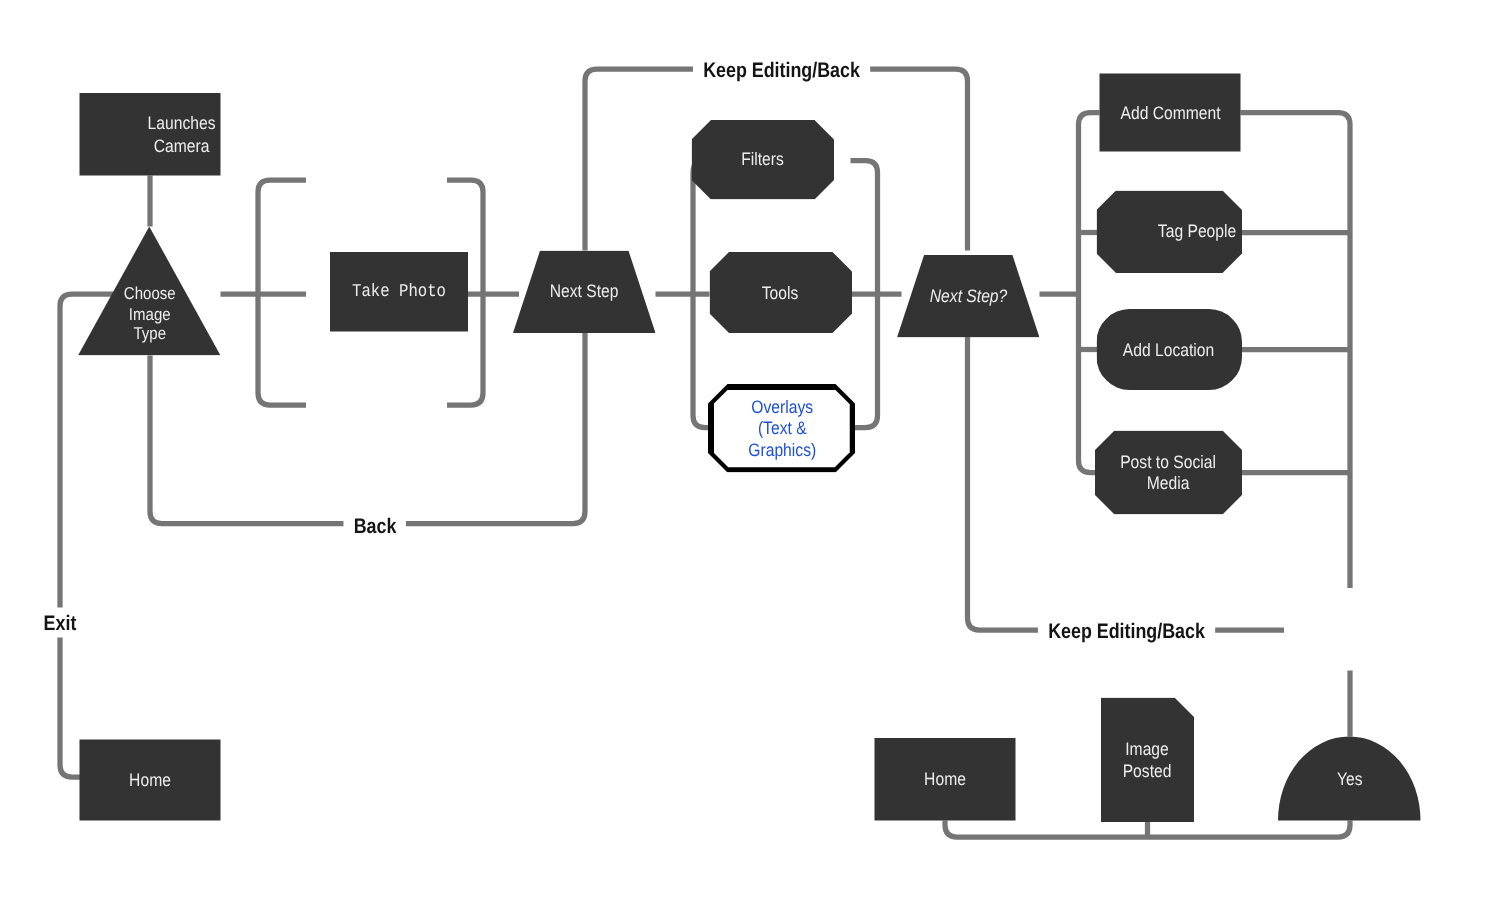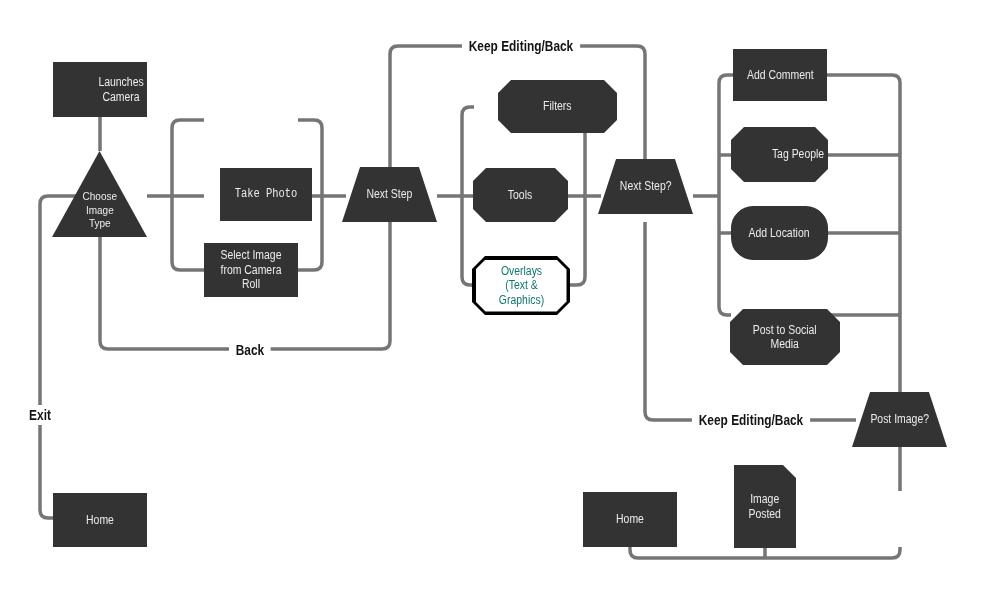--- a/index.html
+++ b/index.html
@@ -25,21 +25,21 @@
     clip-path: polygon(50% 0, 100% 100%, 0 100%);
     align-items:flex-end; padding-bottom:7px; font-size:11.5px; line-height:1.15;
   }
   .trapezoid { clip-path: polygon(19% 0, 81% 0, 100% 100%, 0 100%); justify-content: center; }
   .dome { border-radius: 50% 50% 0 0 / 100% 100% 0 0; }
   .doc { clip-path: polygon(0 0, calc(100% - 13px) 0, 100% 13px, 100% 100%, 0 100%); }
 
   .outline-oct { background:#000000; }
   .outline-oct .inner {
     position:absolute; left:3.5px; top:3.5px; right:3.5px; bottom:3.5px;
-    background:#ffffff; color:#0f766e;
+    background:#ffffff; color:#1d4ed8;
     display:flex; align-items:center; justify-content:center; text-align:center;
     clip-path: polygon(10px 0, calc(100% - 10px) 0, 100% 10px, 100% calc(100% - 10px),
                        calc(100% - 10px) 100%, 10px 100%, 0 calc(100% - 10px), 0 10px);
   }
 
   .edge-label {
     position:absolute; transform:translate(-50%,-50%) scaleX(0.85);
     background:#ffffff; color:#141414; font-weight:bold; font-size:14px;
     padding:2px 8px; white-space:nowrap;
   }
@@ -85,69 +85,65 @@
     <span class="lbl">Choose
 Image
 Type</span>
   </div>
 
 
   <div class="node fill" style="left:220px; top:168px; width:92px; height:53px;font-family:Liberation Mono, monospace;">
     <span class="lbl">Take Photo</span>
   </div>
 
-  <div class="node fill" style="left:204px; top:243px; width:94px; height:54px;">
-    <span class="lbl">Select Image
-from Camera Roll</span>
-  </div>
 
   <div class="node fill trapezoid" style="left:342px; top:167px; width:95px; height:55px;">
     <span class="lbl">Next Step</span>
   </div>
 
-  <div class="node fill octagon" style="left:498px; top:80px; width:119px; height:53px;">
+  <div class="node fill octagon" style="left:461px; top:80px; width:95px; height:53px;">
     <span class="lbl">Filters</span>
   </div>
 
   <div class="node fill octagon" style="left:473px; top:168px; width:95px; height:54px;">
     <span class="lbl">Tools</span>
   </div>
 
   <div class="node outline-oct octagon" style="left:472px; top:256px; width:98px; height:59px;">
     <div class="inner">
       <span class="lbl">Overlays
 (Text &amp; Graphics)</span>
     </div>
   </div>
 
-  <div class="node fill trapezoid" style="left:598px; top:159px; width:95px; height:55px;">
+  <div class="node fill trapezoid" style="left:598px; top:170px; width:95px; height:55px;font-style:italic;">
     <span class="lbl">Next Step?</span>
   </div>
 
   <div class="node fill" style="left:733px; top:49px; width:94px; height:52px;">
     <span class="lbl">Add Comment</span>
   </div>
 
   <div class="node fill octagon" style="left:731px; top:127px; width:97px; height:55px;justify-content:flex-end;">
     <span class="lbl">Tag People</span>
   </div>
 
   <div class="node fill octagon" style="left:731px; top:206px; width:97px; height:54px;border-radius:22px;">
     <span class="lbl">Add Location</span>
   </div>
 
-  <div class="node fill octagon" style="left:730px; top:287px; width:110px; height:56px;margin-top:22px;">
+  <div class="node fill octagon" style="left:730px; top:287px; width:98px; height:56px;">
     <span class="lbl">Post to Social
 Media</span>
   </div>
 
-  <div class="node fill trapezoid" style="left:852px; top:392px; width:95px; height:55px;">
-    <span class="lbl">Post Image?</span>
+
+  <div class="node fill dome" style="left:852px; top:491px; width:95px; height:56px;">
+    <span class="lbl">Yes</span>
   </div>
-
 
   <div class="node fill doc" style="left:734px; top:465px; width:62px; height:83px;">
     <span class="lbl">Image
 Posted</span>
   </div>
 
   <div class="node fill" style="left:583px; top:492px; width:94px; height:55px;">
     <span class="lbl">Home</span>
   </div>
 

